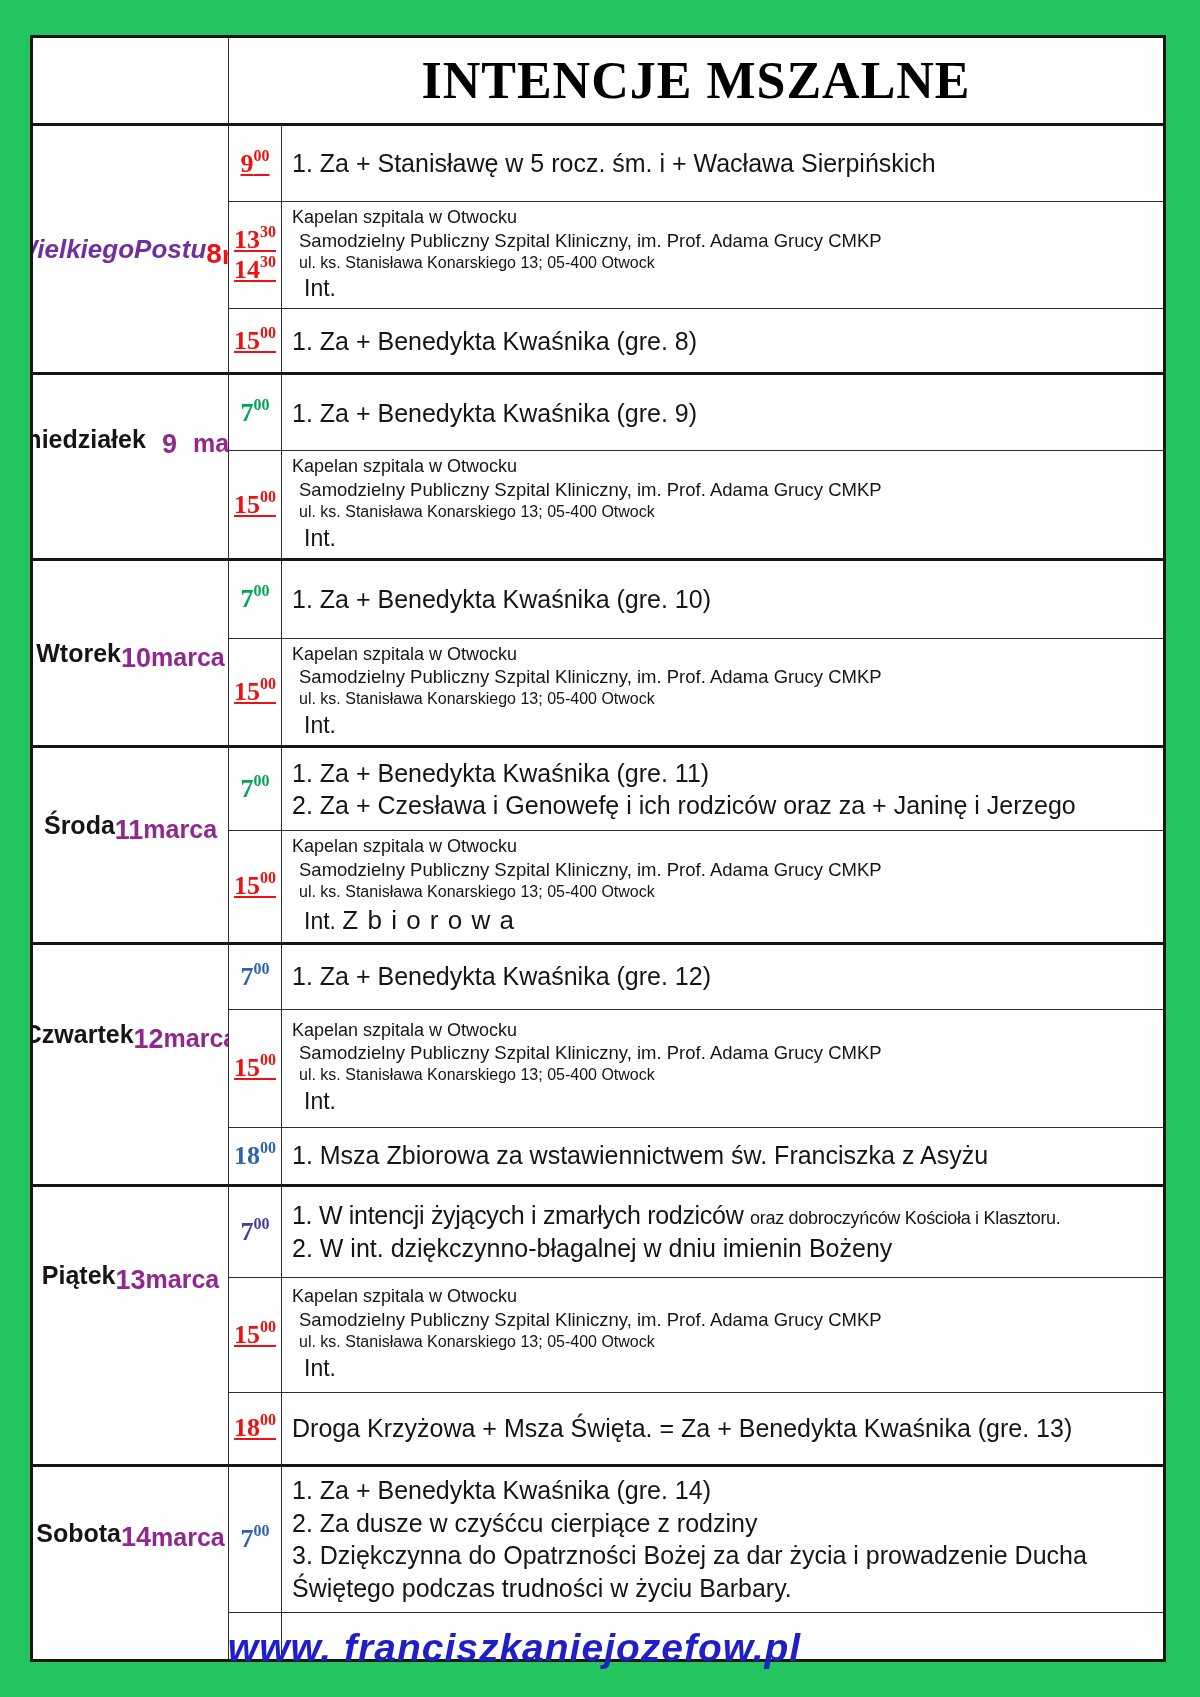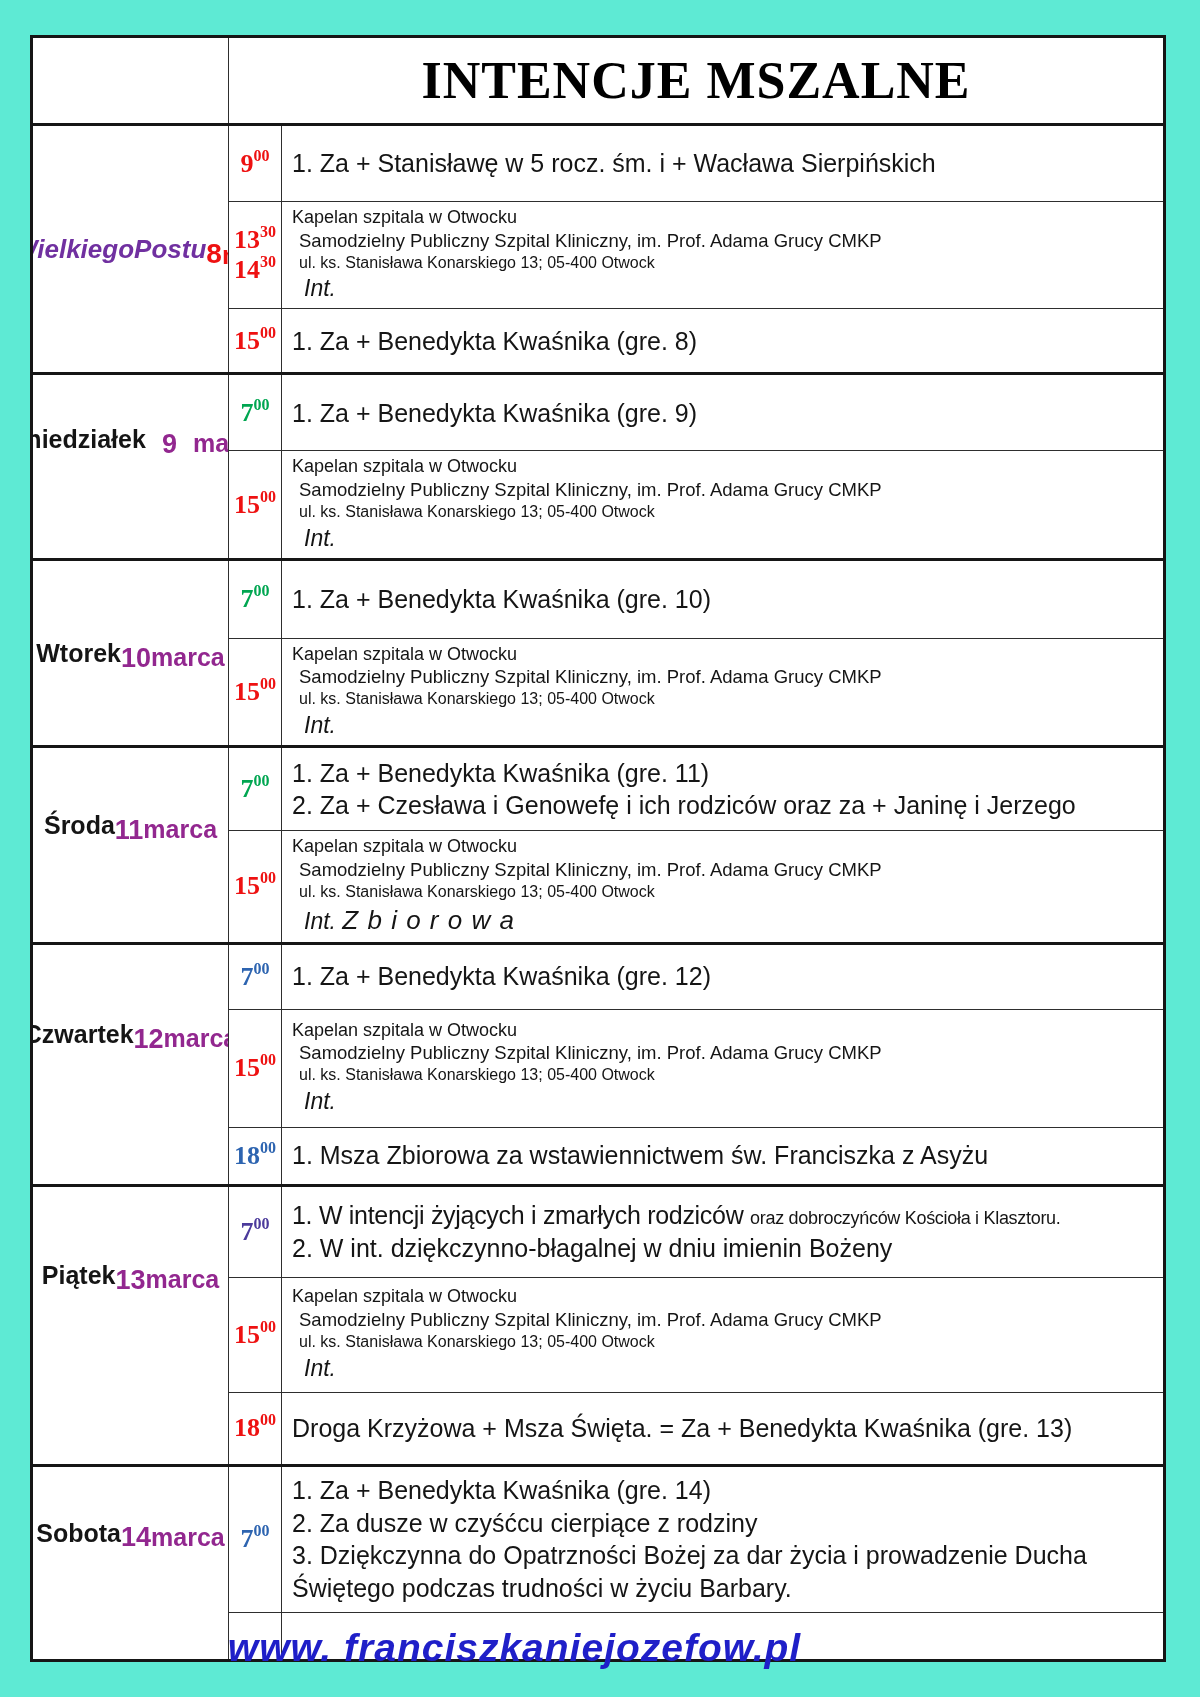--- a/index.html
+++ b/index.html
@@ -1,17 +1,17 @@
 <!DOCTYPE html>
 <html><head>
 <meta charset="utf-8">
 <style>
   html,body{margin:0;padding:0;background:#ffffff;}
   .page{
-    position:relative;width:1200px;height:1697px;background:#5eead4;overflow:hidden;
+    position:relative;width:1200px;height:1697px;background:#22c55e;overflow:hidden;
     font-family:"Liberation Sans", sans-serif;color:#111;
   }
   table.sched{
     position:absolute;left:30px;top:35px;width:1133px;
     border-collapse:collapse;table-layout:fixed;background:#fff;
     border:3px solid #161616;
   }
   td{border:1.5px solid #2e2e2e;vertical-align:middle;padding:0;overflow:hidden;}
   tr.grp > td{border-top:3px solid #161616;}
   
@@ -34,34 +34,34 @@
   
   .sun-l{font-size:26px;font-weight:bold;font-style:italic;line-height:1.25;}
   .c-red{color:#ee1111;}
   .c-violet{color:#7030a0;}
   .sun-date{font-size:28px;font-weight:bold;color:#ee1111;margin-top:10px;line-height:1.2;}
   .sun-month{font-size:26px;font-weight:bold;color:#ee1111;margin-top:12px;line-height:1.2;}
   .sun-year{font-size:28px;font-weight:bold;color:#ee1111;margin-top:10px;line-height:1.2;}
   
   td.time{text-align:center;font-family:"Liberation Serif", serif;font-weight:bold;font-size:26px;line-height:1.15;}
   td.time .mm{font-size:16px;vertical-align:top;position:relative;top:-2px;}
-  .t-red{color:#ee1111;}
+  .t-red{color:#ee1111;text-decoration:underline;}
   .t-green{color:#00a651;}
   .t-blue{color:#2d64b0;}
   .t-indigo{color:#4b3a9b;}
   
   td.txt{padding:4px 4px 4px 10px;font-size:25px;color:#151515;line-height:1.3;}
   .line{white-space:nowrap;}
   .small-inline{font-size:18px;}
   
   .chap{display:flex;flex-direction:column;justify-content:center;height:100%;}
   .chap-l1{font-size:18px;line-height:1.25;}
   .chap-l2{font-size:18.5px;line-height:1.3;padding-left:7px;white-space:nowrap;}
   .chap-l3{font-size:16px;line-height:1.3;padding-left:7px;}
-  .chap-int{font-size:23px;line-height:1.35;padding-left:12px;font-style:italic;}
+  .chap-int{font-size:23px;line-height:1.35;padding-left:12px;}
   .zbior{font-size:26px;letter-spacing:1px;}
   
   .footer{
     position:absolute;left:0;top:1626px;width:1029px;text-align:center;
   }
   .footer a{
     font-size:39px;font-weight:bold;font-style:italic;color:#1f1fc8;
     text-decoration:none;letter-spacing:1px;
   }
 </style>

